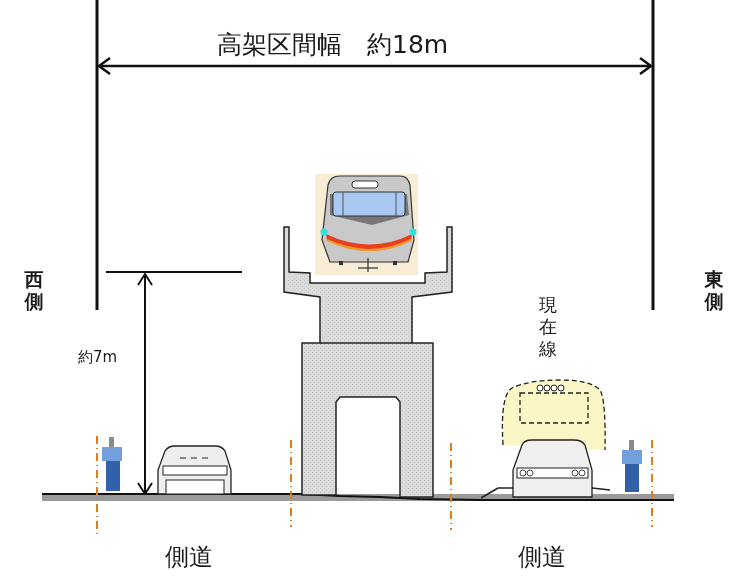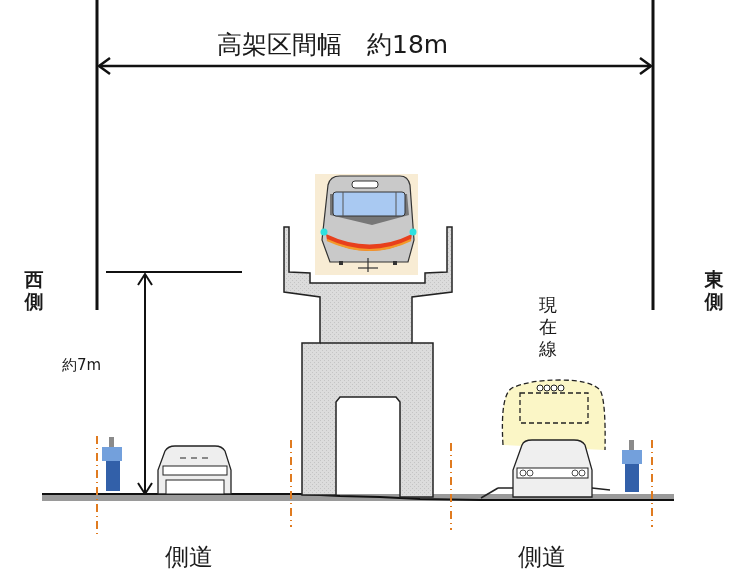--- a/index.html
+++ b/index.html
@@ -114,21 +114,21 @@
     <g stroke="#e07b20" stroke-width="2" stroke-dasharray="8,4,1,4">
       <line x1="97" y1="436" x2="97" y2="535"></line>
       <line x1="291" y1="440" x2="291" y2="527"></line>
       <line x1="451" y1="443" x2="451" y2="530"></line>
       <line x1="652" y1="440" x2="652" y2="527"></line>
     </g>
   </svg>
 
   <div class="lbl" style="left:217px; top:32px; font-size:25px;">高架区間幅　約18m</div>
 
-  <div class="lbl" style="left:62px; top:350px; font-size:15px;margin-top:8px;">約7m</div>
+  <div class="lbl" style="left:78px; top:350px; font-size:15px;">約7m</div>
 
   <div class="vert" style="left:24px; top:268px;">
     <span>西</span>
     <span>側</span>
   </div>
 
   <div class="vert" style="left:704px; top:268px;">
     <span>東</span>
     <span>側</span>
   </div>

